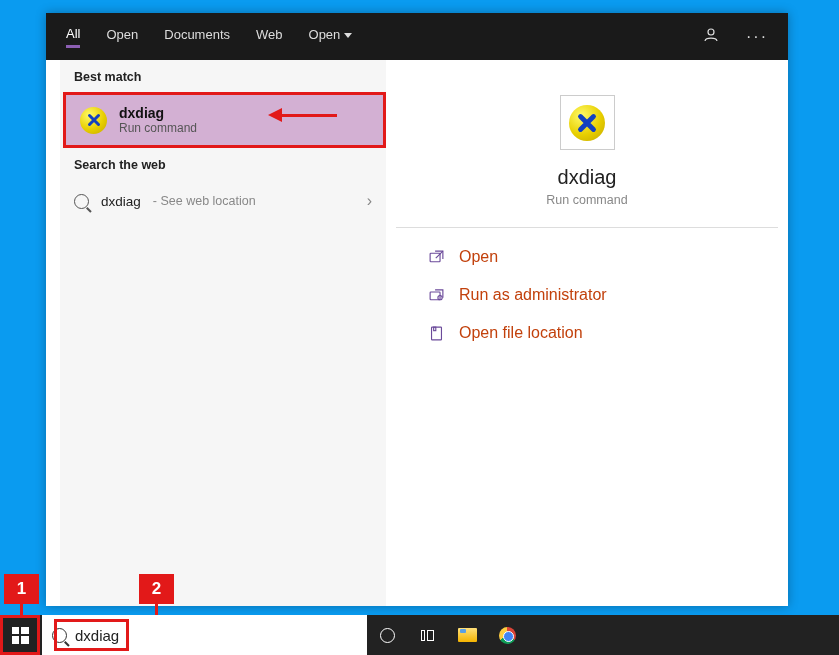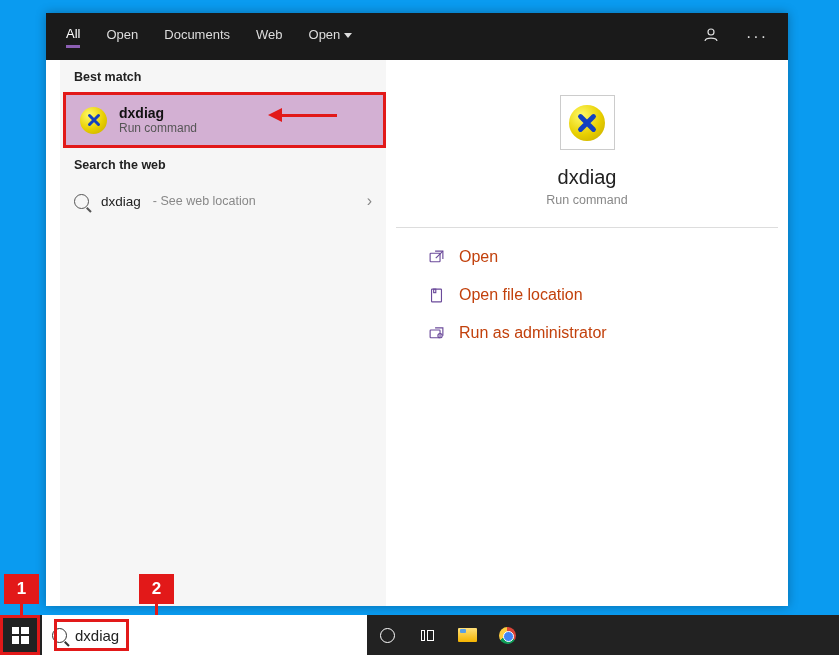--- a/index.html
+++ b/index.html
@@ -300,35 +300,35 @@
                 <rect x="3" y="6" width="14" height="12" rx="1"></rect>
                 <path d="M10 3h11v11"></path>
                 <path d="M21 3L11 13"></path>
               </svg>
           </span>
           <span>Open</span>
         </div>
         <div class="action-row">
           <span class="action-icon">
             <svg viewBox="0 0 24 24">
-                <rect x="5" y="3" width="14" height="18" rx="1"></rect>
-                <rect x="8" y="3" width="3" height="5"></rect>
-              </svg>
-          </span>
-          <span>Open file location</span>
-        </div>
-        <div class="action-row">
-          <span class="action-icon">
-            <svg viewBox="0 0 24 24">
                 <rect x="3" y="7" width="14" height="11" rx="1"></rect>
                 <path d="M10 4h11v11"></path>
                 <circle cx="17" cy="15" r="3"></circle>
               </svg>
           </span>
           <span>Run as administrator</span>
+        </div>
+        <div class="action-row">
+          <span class="action-icon">
+            <svg viewBox="0 0 24 24">
+                <rect x="5" y="3" width="14" height="18" rx="1"></rect>
+                <rect x="8" y="3" width="3" height="5"></rect>
+              </svg>
+          </span>
+          <span>Open file location</span>
         </div>
       </div>
     </div>
   </div>
 </div>
 
 <div class="arrow-wrap">
   <span class="arrow-head"></span>
     <span class="arrow-shaft"></span>
 </div>

